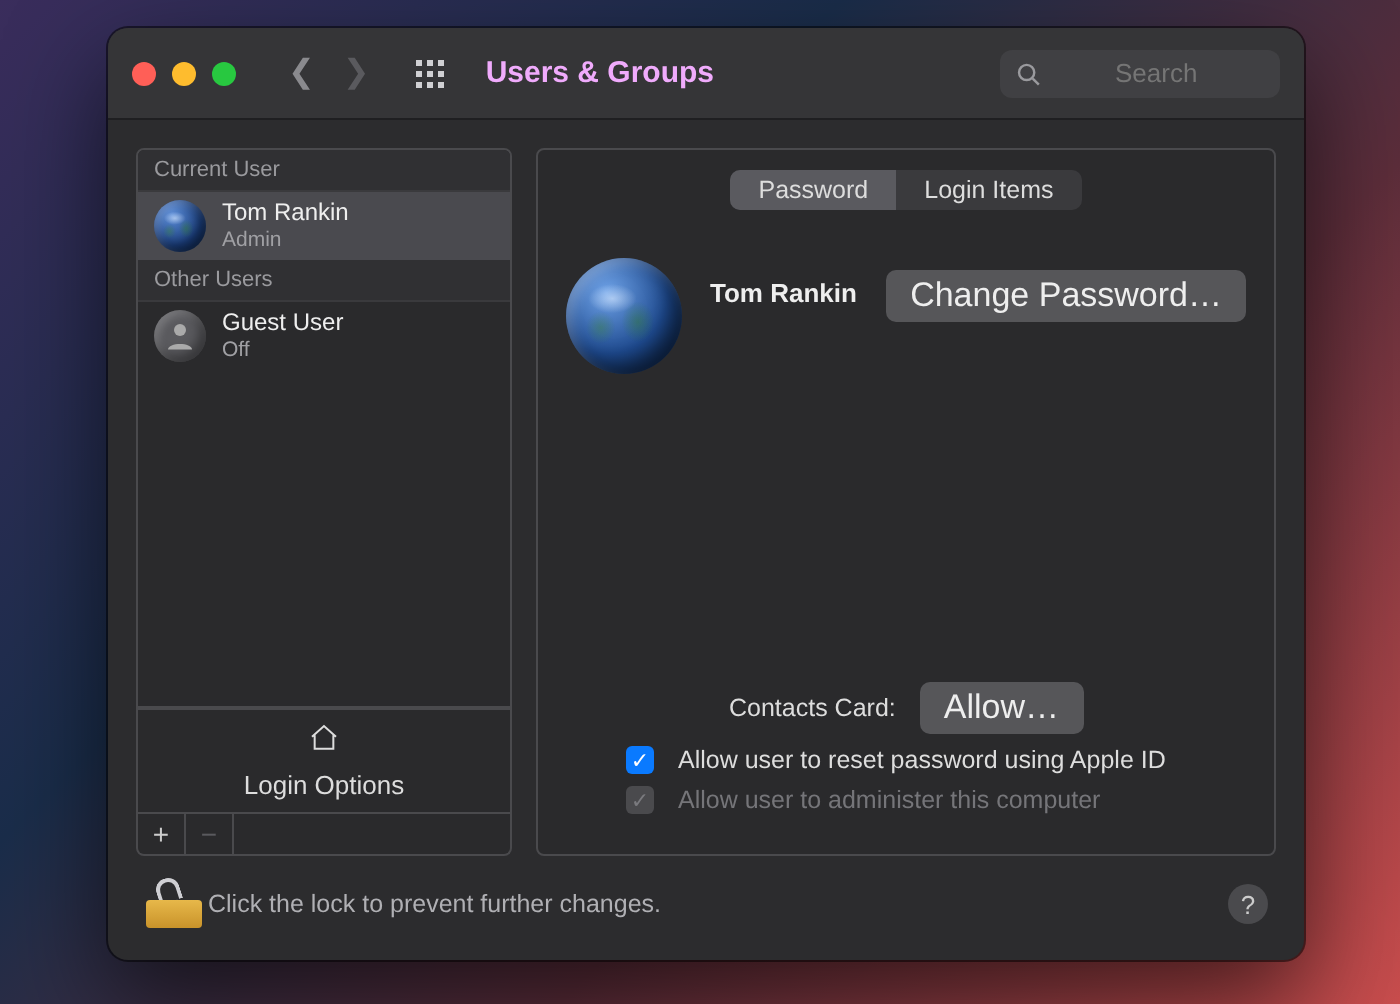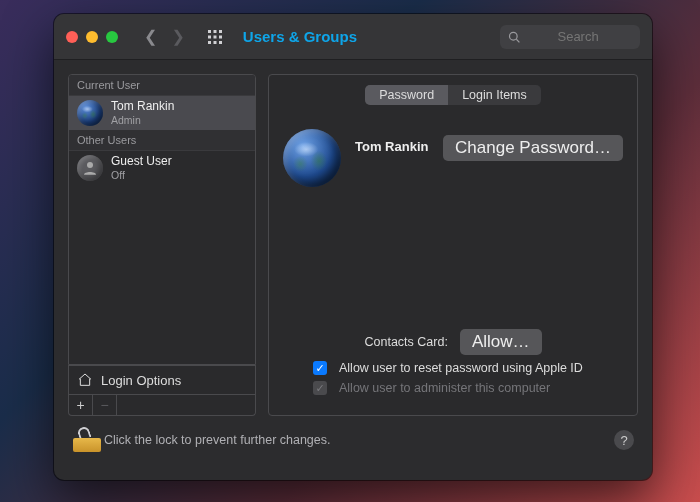--- a/index.html
+++ b/index.html
@@ -30,21 +30,21 @@
     border-bottom: 1px solid #1f1f21;
   }
   .traffic { display: flex; gap: 8px; margin-right: 10px; }
   .dot { width: 12px; height: 12px; border-radius: 50%; }
   .dot.red { background: #ff5f57; }
   .dot.yellow { background: #febc2e; }
   .dot.green { background: #28c840; }
   .nav-arrows { display: flex; gap: 14px; margin: 0 8px; color: #8a8a8e; }
   .nav-arrows span { font-size: 16px; line-height: 1; cursor: default; }
   .grid-icon { width: 16px; height: 16px; color: #d0d0d3; margin: 0 6px; }
-  .title { font-weight: 600; font-size: 15px; color: #0ea5e9; margin-left: 6px; flex: 0 0 auto; }
+  .title { font-weight: 600; font-size: 15px; color: #f0abfc; margin-left: 6px; flex: 0 0 auto; }
   .spacer { flex: 1; }
   .search {
     display: flex; align-items: center;
     background: #404043; border-radius: 6px;
     padding: 3px 8px; width: 140px; height: 24px;
     color: #9a9a9e;
   }
   .search svg { width: 14px; height: 14px; margin-right: 4px; }
   .search input {
     background: transparent; border: 0; outline: 0;
@@ -88,21 +88,21 @@
     display: flex; align-items: center; justify-content: center;
     color: #aaa;
   }
   .avatar.guest svg { width: 18px; height: 18px; }
   .user-text { display: flex; flex-direction: column; line-height: 1.15; }
   .user-name { font-size: 12px; color: #eee; }
   .user-sub  { font-size: 10.5px; color: #a0a0a4; }
   .login-opts {
     border: 1px solid #4a4a4d; border-top: 1px solid #4a4a4d;
     display: flex; align-items: center; gap: 8px;
-    padding: 6px 8px; background: #2a2a2c;
+    padding: 6px 8px; background: #2a2a2c; flex-direction: column;
   }
   .login-opts svg { width: 16px; height: 16px; stroke: #ddd; fill: none; stroke-width: 1.5; }
   .addremove {
     border: 1px solid #4a4a4d; border-top: 0;
     border-radius: 0 0 4px 4px;
     background: #2a2a2c;
     display: flex;
   }
   .addremove div {
     width: 24px; height: 20px;
@@ -168,21 +168,21 @@
     width: 14px; height: 14px; border-radius: 3px;
     display: flex; align-items: center; justify-content: center;
     font-size: 11px; color: #fff;
     flex-shrink: 0;
   }
   .chk.on { background: #0a7aff; }
   .chk.dis { background: #4a4a4d; color: #7a7a7e; }
   .row.dis { color: #757579; }
   .footer {
     display: flex; align-items: center; gap: 12px;
-    padding: 12px 18px 28px 18px;
+    padding: 12px 18px 16px 18px;
     color: #b0b0b4; font-size: 12.5px;
   }
   .lock { width: 20px; height: 24px; position: relative; }
   .lock .body { position: absolute; bottom: 0; width: 18px; height: 13px; left: 1px;
     background: linear-gradient(#e7b84a, #c9932a); border-radius: 2px; }
   .lock .shackle { position: absolute; width: 12px; height: 12px; border: 2.4px solid #cfcfd3;
     border-bottom: 0; border-radius: 7px 7px 0 0; top: -1px; left: 6px;
     transform: rotate(-18deg); }
   .help {
     width: 20px; height: 20px; border-radius: 50%;

